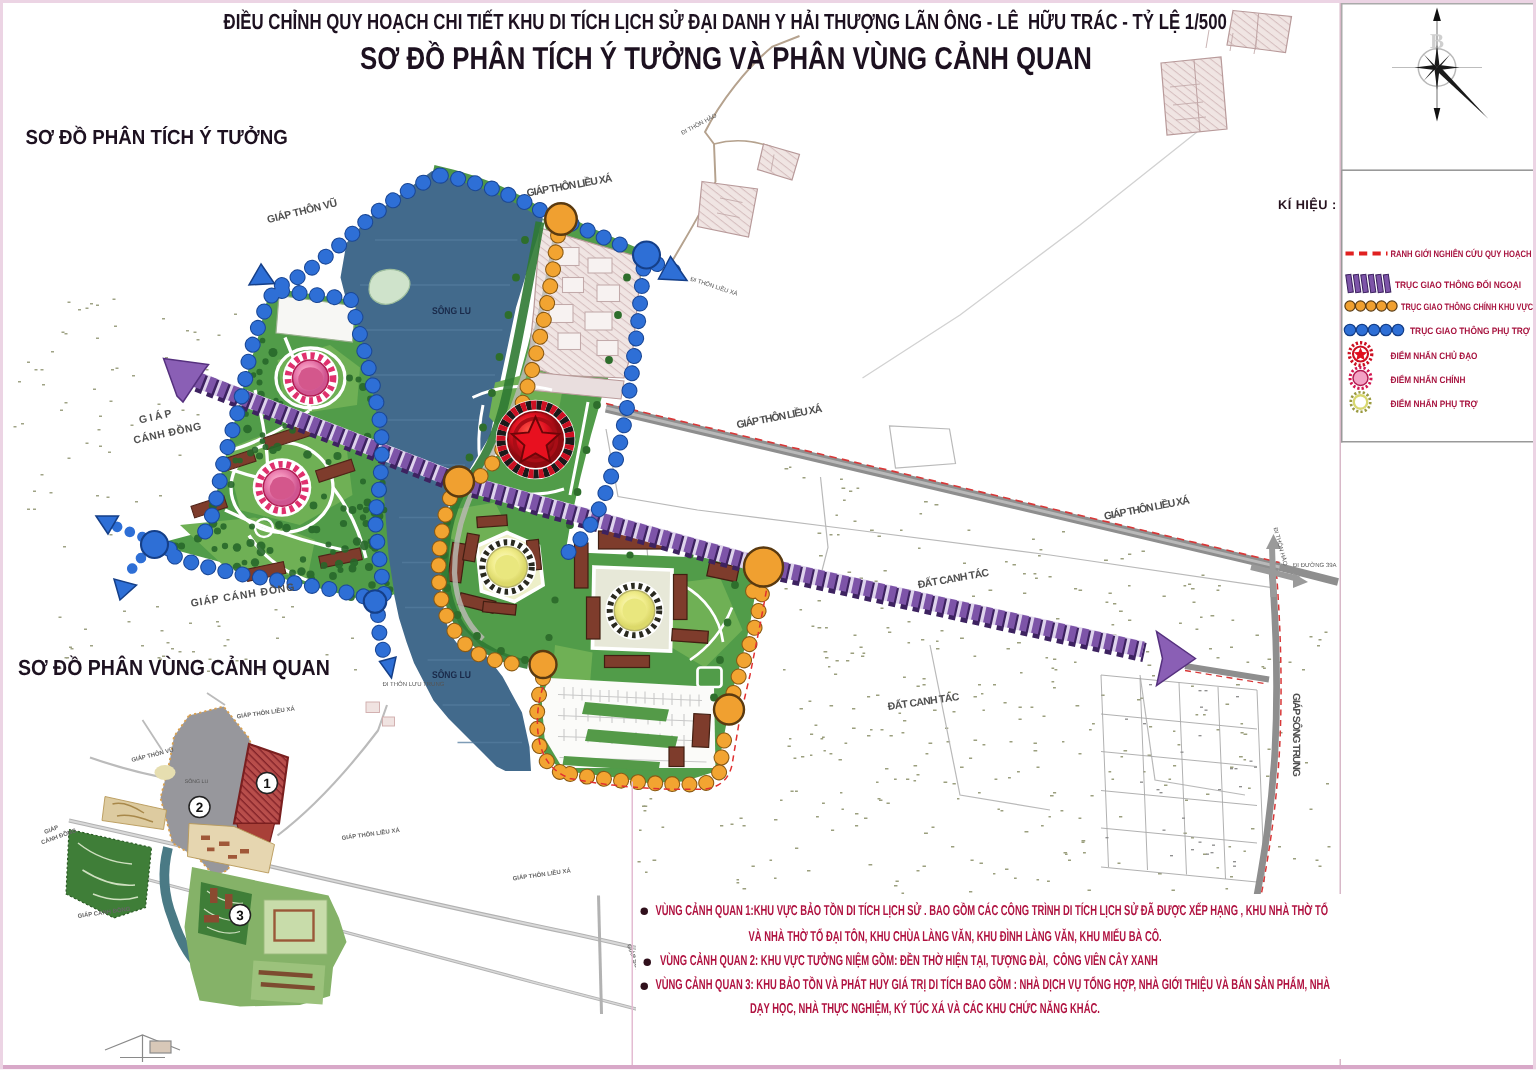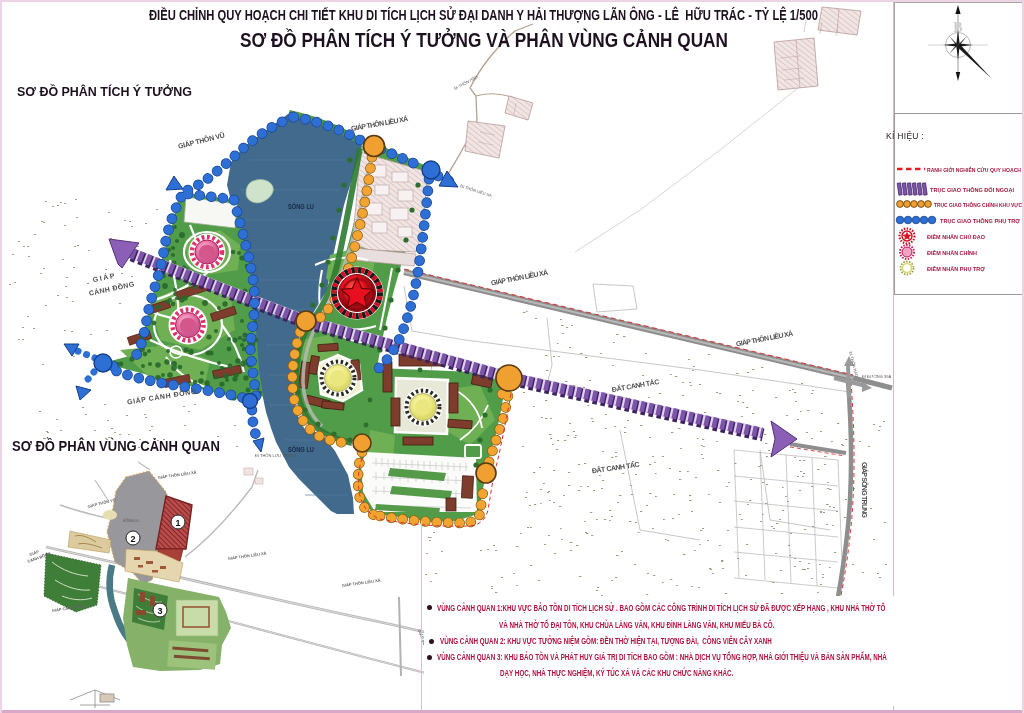--- a/index.html
+++ b/index.html
@@ -1073,21 +1073,21 @@
     <polygon points="49,43 62.4,41.4 64,43 62.4,44.6"></polygon>
     <polygon points="79,43 65.6,41.4 64,43 65.6,44.6"></polygon>
     <polygon points="55,34 62.8,41.8 64,43 61.8,42.4"></polygon>
     <polygon points="73,34 65.2,41.8 64,43 66.2,42.4"></polygon>
     <polygon points="55,52 62.8,44.2 64,43 61.8,43.6"></polygon>
     <polygon points="73,52 65.2,44.2 64,43 66.2,43.6"></polygon>
   </g>
   <polygon points="98,77 62.8,44.4 65.8,42.2" fill="#1a1a1a"></polygon>
 </svg>
 <div class="abs" style="left:894px;top:113px;width:127px;height:180px;background:#fff;border:1px solid #999;border-right:none"></div>
-<div class="abs" style="left:886px;top:131px;font-size:8.5px;font-weight:normal;color:#27131f;letter-spacing:0.3px">KÍ HIỆU :</div>
+<div class="abs" style="left:852px;top:131px;font-size:8.5px;font-weight:bold;color:#27131f;letter-spacing:0.3px">KÍ HIỆU :</div>
 <svg class="abs" style="left:894px;top:113px" width="130" height="180" viewBox="0 0 130 180">
   <g font-family="Liberation Sans, sans-serif" font-weight="bold" fill="#a81540" font-size="6.2">
     <line x1="3" y1="56" x2="31" y2="56" stroke="#e02020" stroke-width="2.6" stroke-dasharray="5.5 3.5"></line>
     <text x="33" y="58.5" textLength="94" lengthAdjust="spacingAndGlyphs">RANH GIỚI NGHIÊN CỨU QUY HOẠCH</text>
     <g fill="#7d54a8" stroke="#3d2260" stroke-width="0.7">
       <rect x="4" y="70" width="3.4" height="12" transform="rotate(-8 5.7 76)"></rect>
       <rect x="9" y="70" width="3.4" height="12" transform="rotate(-8 10.7 76)"></rect>
       <rect x="14" y="70" width="3.4" height="12" transform="rotate(-8 15.7 76)"></rect>
       <rect x="19" y="70" width="3.4" height="12" transform="rotate(-8 20.7 76)"></rect>
       <rect x="24" y="70" width="3.4" height="12" transform="rotate(-8 25.7 76)"></rect>

